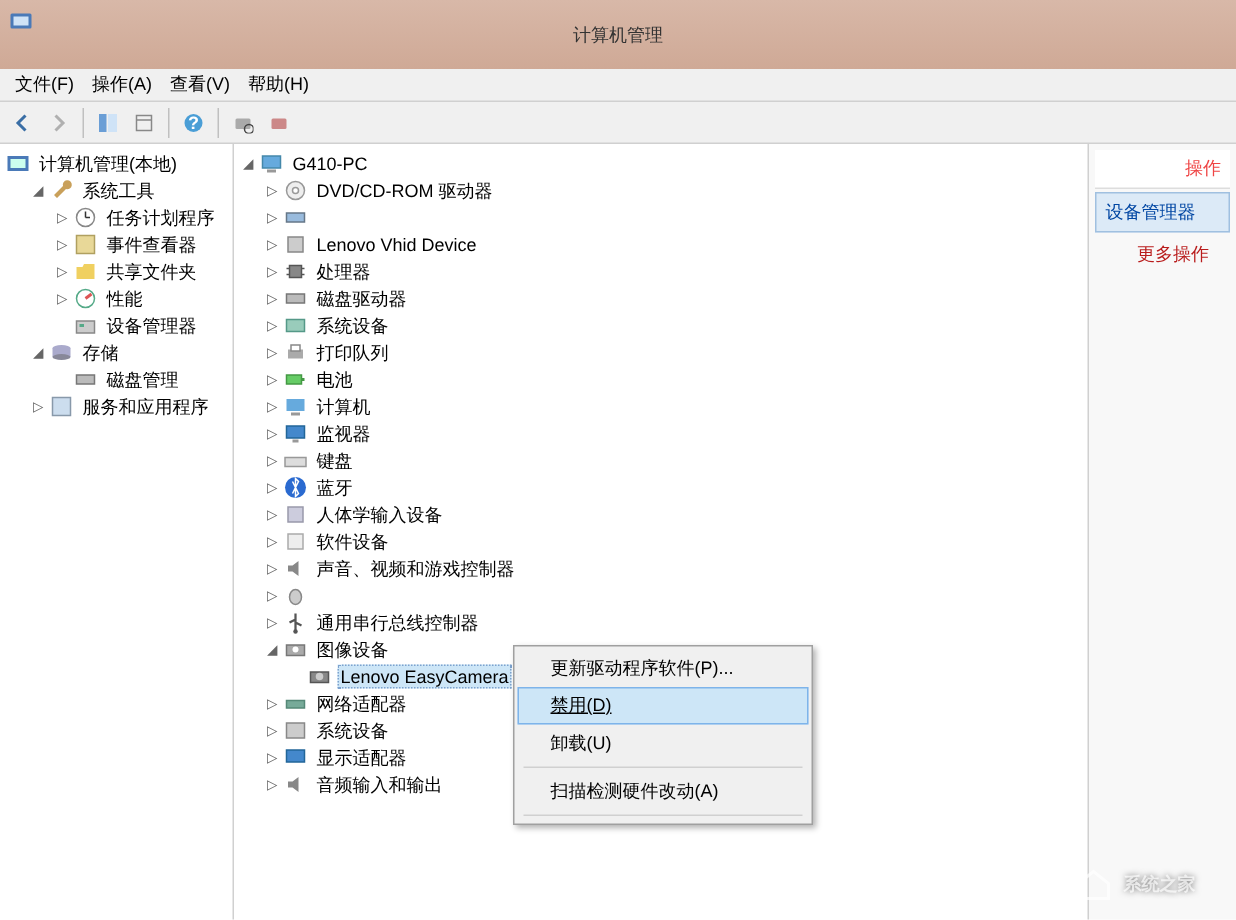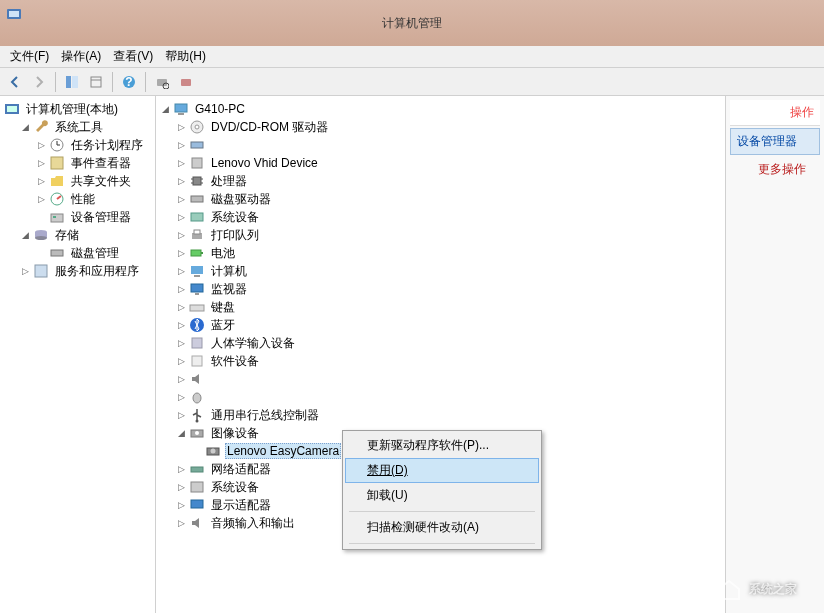--- a/index.html
+++ b/index.html
@@ -344,20 +344,21 @@
         </span>
         <span class="label">软件设备</span>
       </div>
     <div class="tree-row indent-1">
         <span class="expander">▷</span>
         <span class="icon">
           <svg width="16" height="16">
             <path d="M3 6 L6 6 L10 3 L10 13 L6 10 L3 10 Z" fill="#888"></path>
           </svg>
         </span>
+        <span class="label">声音、视频和游戏控制器</span>
       </div>
     <div class="tree-row indent-1">
         <span class="expander">▷</span>
         <span class="icon">
           <svg width="16" height="16">
             <ellipse cx="8" cy="9" rx="4" ry="5" fill="#ccc" stroke="#888"></ellipse>
           </svg>
         </span>
       </div>
     <div class="tree-row indent-1">

